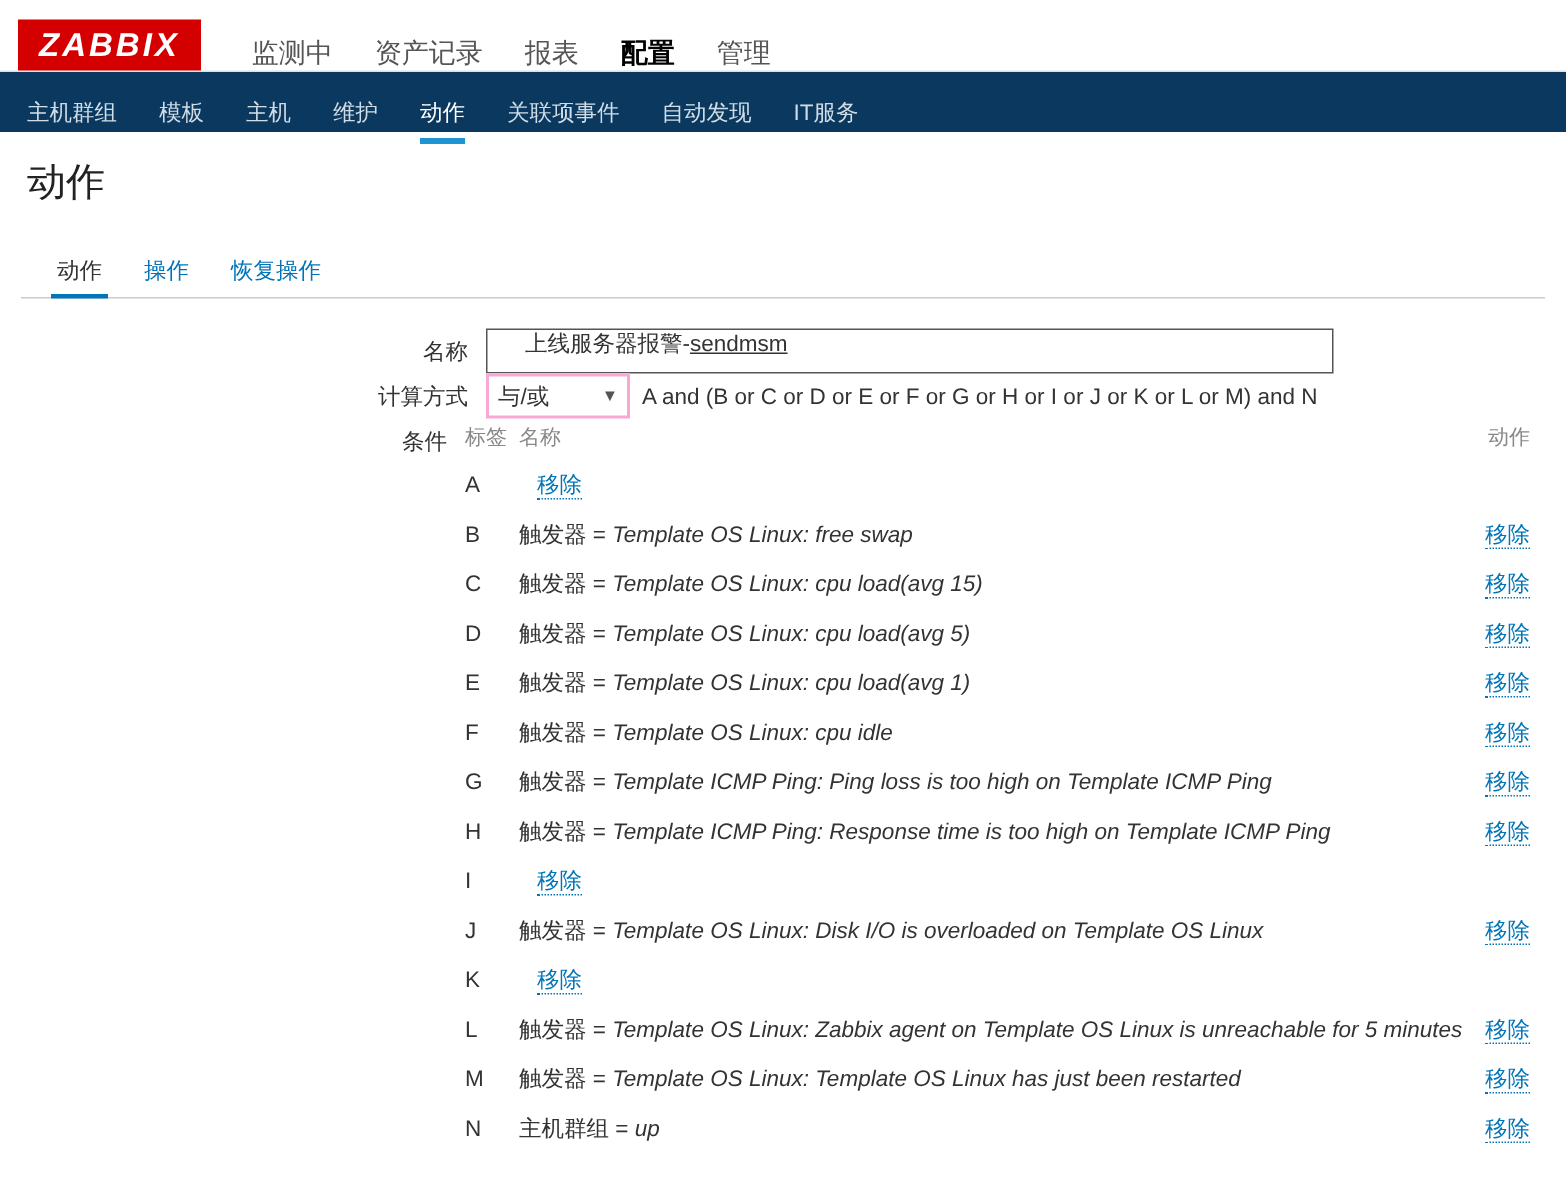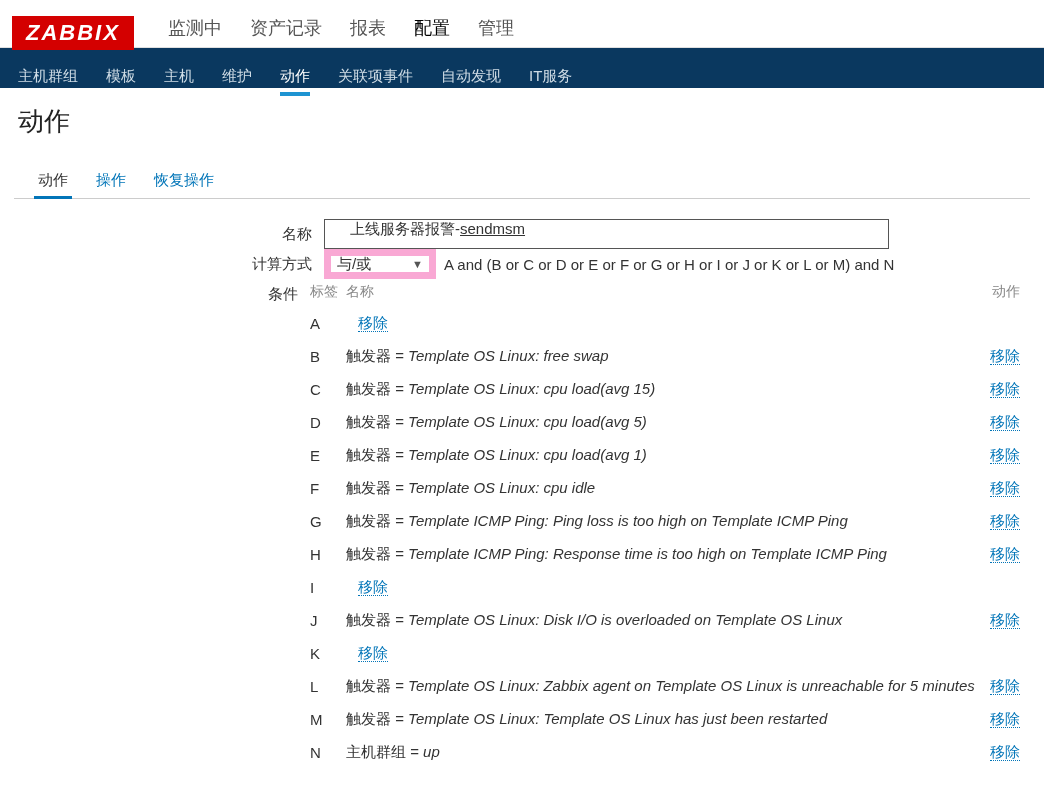--- a/index.html
+++ b/index.html
@@ -1,39 +1,39 @@
 <!DOCTYPE html>
 <html><head>
 <meta charset="utf-8">
 <style>
 * { margin: 0; padding: 0; box-sizing: border-box; }
 body { font-family: Arial, "Microsoft YaHei", sans-serif; font-size: 14px; color: #333; background: #fff; width: 1044px; }
-.topbar { display: flex; align-items: flex-start; height: 48px; padding: 16px 12px; border-bottom: 1px solid #e0e0e0; }
+.topbar { display: flex; align-items: flex-end; height: 48px; padding: 0 12px; border-bottom: 1px solid #e0e0e0; }
 .logo { background: #d40000; color: #fff; font-weight: bold; font-size: 22px; letter-spacing: 2px; padding: 4px 14px; margin-right: 20px; font-style: italic; }
 .topnav { display: flex; }
 .topnav-item { color: #555; font-size: 18px; padding: 0 14px; cursor: pointer; }
-.topnav-item.active { color: #000; font-weight: 400; }
+.topnav-item.active { color: #000; font-weight: 700; }
 .subnav { background: #0a385f; display: flex; height: 40px; align-items: center; padding: 0 4px; }
 .subnav-item { color: #d0dde6; font-size: 15px; padding: 16px 14px; height: 56px; line-height: 40px; cursor: pointer; position: relative; }
 .subnav-item.active { color: #fff; }
 .subnav-item.active::after { content: ""; position: absolute; left: 14px; right: 14px; bottom: 0; height: 4px; background: #1e94d2; }
 .page-title-wrap { padding: 16px 18px 22px 18px; }
 .page-title { font-size: 26px; color: #222; font-weight: 400; }
 .form-panel { margin: 0 14px; background: #fff; }
 .tabs { display: flex; border-bottom: 1px solid #ccc; padding: 0 10px; }
 .tab { padding: 10px 14px 8px 14px; font-size: 15px; cursor: pointer; color: #0275b8; position: relative; }
 .tab.active { color: #333; }
 .tab.active::after { content: ""; position: absolute; left: 10px; right: 10px; bottom: -1px; height: 3px; background: #0275b8; }
 .form-body { padding: 20px 10px 10px 10px; }
 .form-row { display: flex; align-items: flex-start; margin-bottom: 0; }
 .form-label { width: 300px; text-align: right; padding-right: 12px; padding-top: 6px; font-size: 15px; color: #333; }
 .form-field { flex: 1; display: flex; align-items: center; }
 .text-input { width: 565px; height: 30px; border: 1px solid #555; padding: 0 25px; font-size: 15px; }
 .text-input .underline { text-decoration: underline; }
-.select { width: 112px; height: 30px; border: 7px solid #f9a8d4; padding: 0 6px; font-size: 15px; background: #fff; display: flex; align-items: center; justify-content: space-between; cursor: pointer; }
+.select { width: 96px; height: 30px; border: 2px solid #f9a8d4; padding: 0 6px; font-size: 15px; background: #fff; display: flex; align-items: center; justify-content: space-between; cursor: pointer; }
 .select .caret { font-size: 11px; color: #555; }
 .calc-text { margin-left: 8px; font-size: 15px; color: #333; }
 .cond-table { width: 710px; }
 .cond-header { display: flex; font-size: 14px; color: #888; padding: 4px 0 6px 0; }
 .col-tag { width: 36px; }
 .col-name { flex: 1; }
 .col-act { width: 42px; text-align: right; }
 .cond-row { display: flex; align-items: center; padding: 7px 0; font-size: 15px; }
 .cond-row .col-tag { color: #333; }
 .cond-row .col-name { color: #333; }

